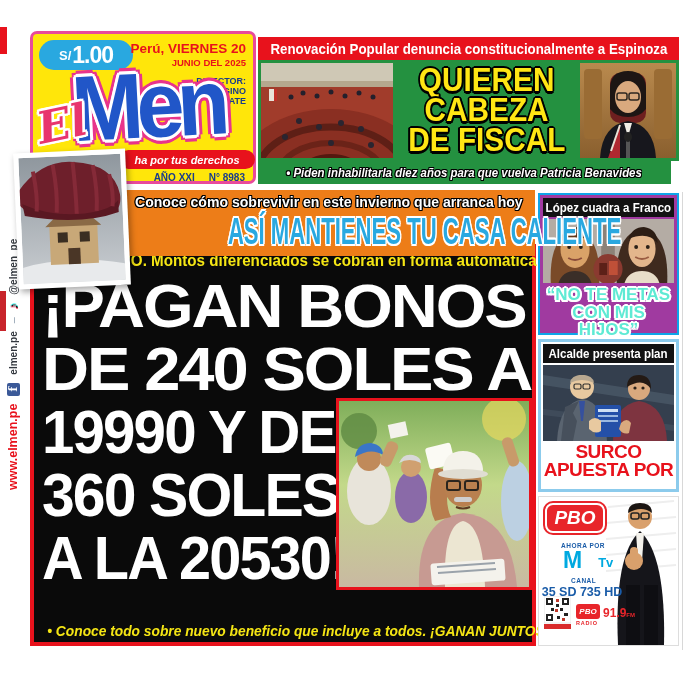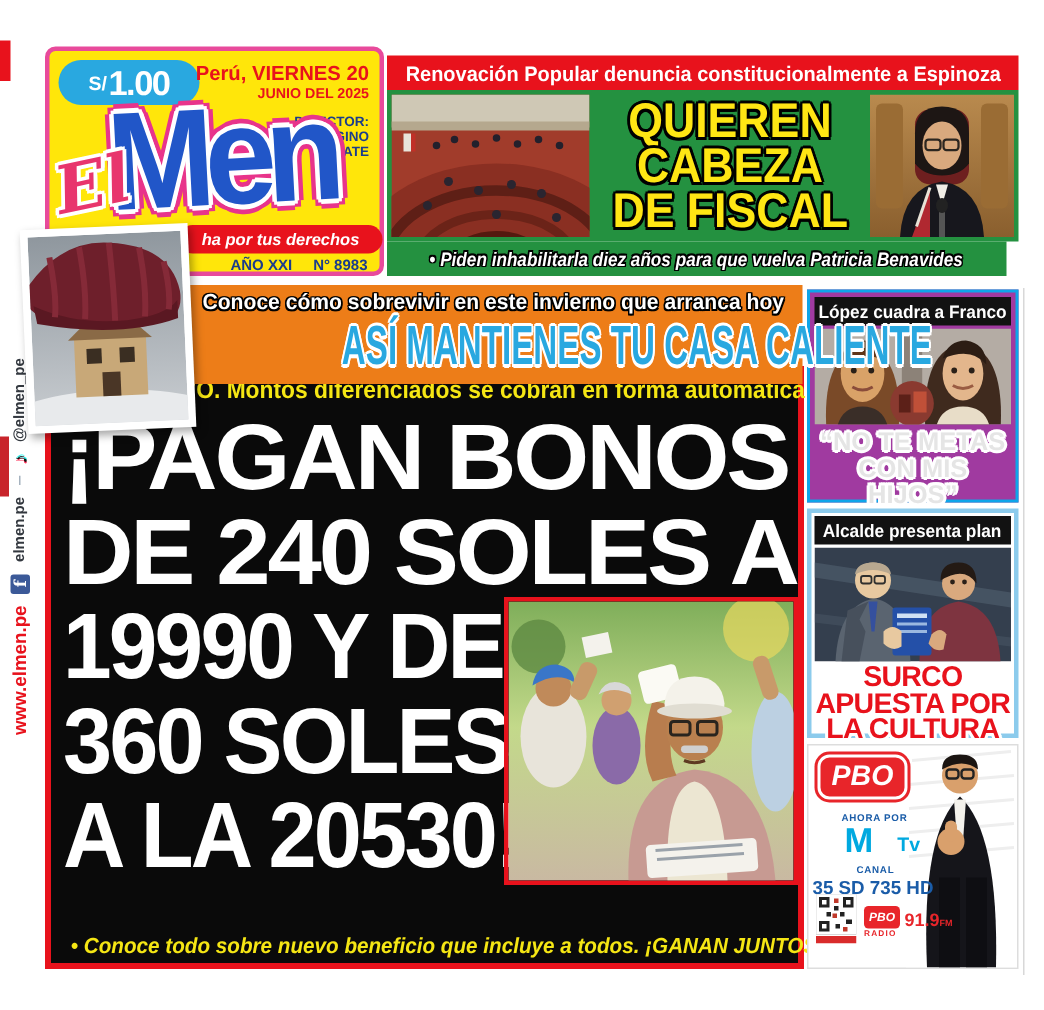--- a/index.html
+++ b/index.html
@@ -84,21 +84,21 @@
                           transform:scaleX(0.65) scaleY(1.08); }
 
   
   #purple-box { position:absolute; left:538px; top:193px; width:141px; height:142px;
                 background:#A03AA0; border:2px solid #0ea5e9; padding:3px; }
   .bar-black { height:19px; background:#121212; display:flex; align-items:center;
                justify-content:center; }
   .bar-black span { color:#fff; font-weight:bold; font-size:12px; white-space:nowrap;
                     transform:scaleX(0.96); }
   .women-svg { width:100%; height:64px; display:block; margin-top:2px; }
-  .quote { text-align:center; margin-top:3px; color:#e5e5e5; font-weight:bold;
+  .quote { text-align:center; margin-top:3px; color:#5eead4; font-weight:bold;
            font-size:17px; line-height:17.5px; }
 
   
   #main-box { position:absolute; left:30px; top:244px; width:506px; height:402px;
               background:#0A0A0A; border:4px solid #E8121C; }
   .main-kicker { margin-top:3px; text-align:center; }
   .main-kicker span { display:inline-block; color:#F5E614; font-weight:bold; font-size:16.5px;
                       white-space:nowrap; transform:scaleX(0.92); }
   .headline { position:absolute; left:8px; top:26px; color:#ffffff; font-weight:bold; }
   .hl { font-size:62px; line-height:63px; letter-spacing:-2px; white-space:nowrap;
@@ -401,21 +401,20 @@
       <rect x="52" y="40" width="26" height="32" rx="2" fill="#2450a8"></rect>
       <rect x="55" y="44" width="20" height="3" fill="#cfe0f4"></rect>
       <rect x="55" y="50" width="20" height="2" fill="#9ab8e0"></rect>
       <rect x="55" y="55" width="20" height="2" fill="#9ab8e0"></rect>
       <path d="M46,56 Q52,50 58,56 L58,66 Q52,70 46,64 Z" fill="#e8c9a0"></path>
       <path d="M78,58 Q84,52 88,58 L86,68 Q80,70 76,64 Z" fill="#d9a97e"></path>
     </svg>
     <div class="surco">
       <div class="ow2">SURCO</div>
       <div class="ow2">APUESTA POR</div>
-      <div class="ow2">LA CULTURA</div>
     </div>
   </div>
 
   <div id="pbo-box">
     <svg class="pbo-man" viewBox="0 0 74 146" preserveAspectRatio="none">
       <rect width="74" height="146" fill="#ffffff"></rect>
       <path d="M4,8 L70,2 M2,24 L72,18 M2,40 L72,34 M2,56 L72,50 M2,72 L72,66" stroke="#eeeeee" stroke-width="2"></path>
       <circle cx="36" cy="18" r="12" fill="#d9a06c"></circle>
       <path d="M24,14 Q24,4 36,4 Q48,4 48,14 Q38,6 24,14 Z" fill="#1b1512"></path>
       <rect x="27" y="14" width="8" height="6" rx="2" fill="none" stroke="#222" stroke-width="1.6"></rect>

